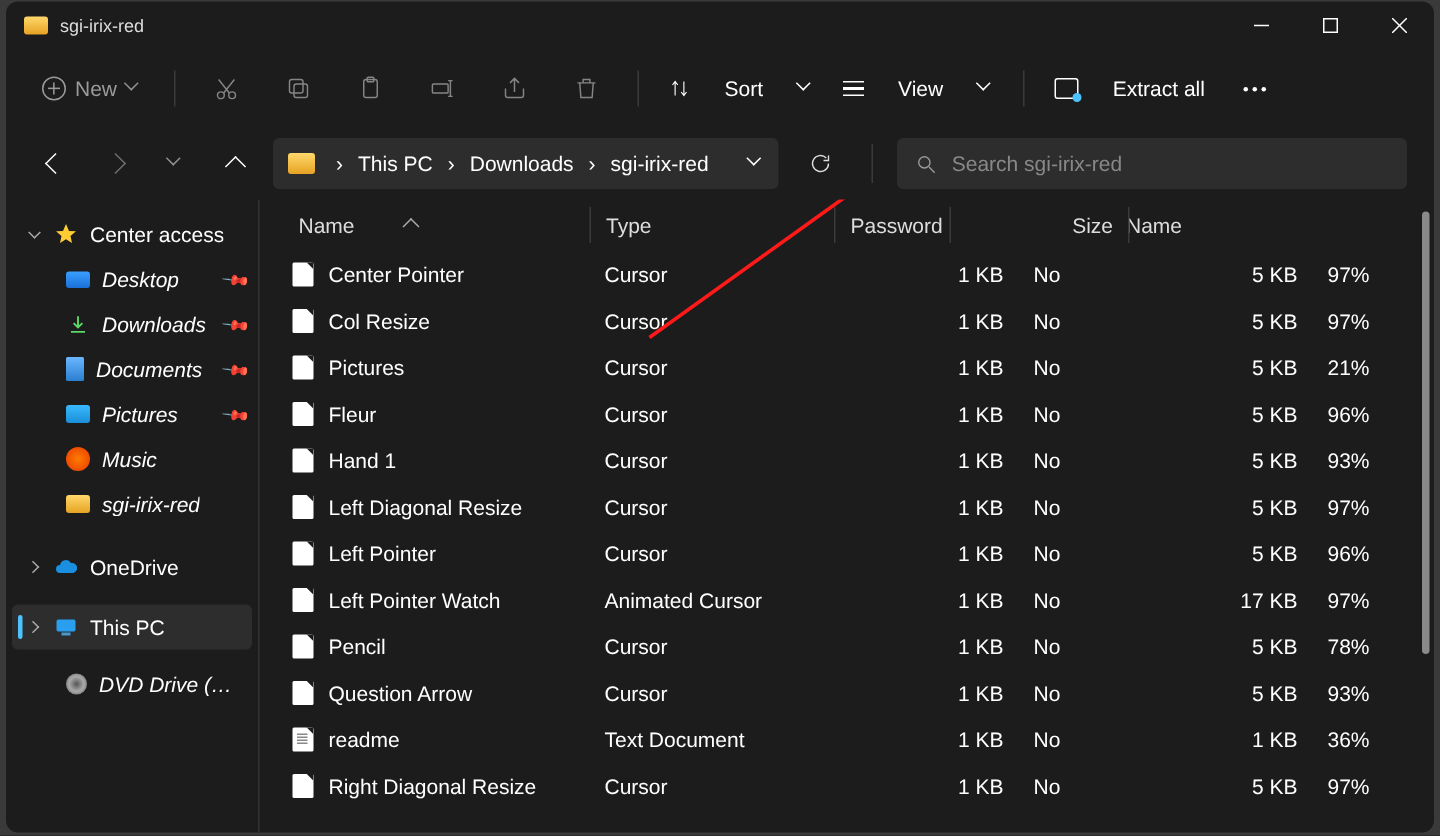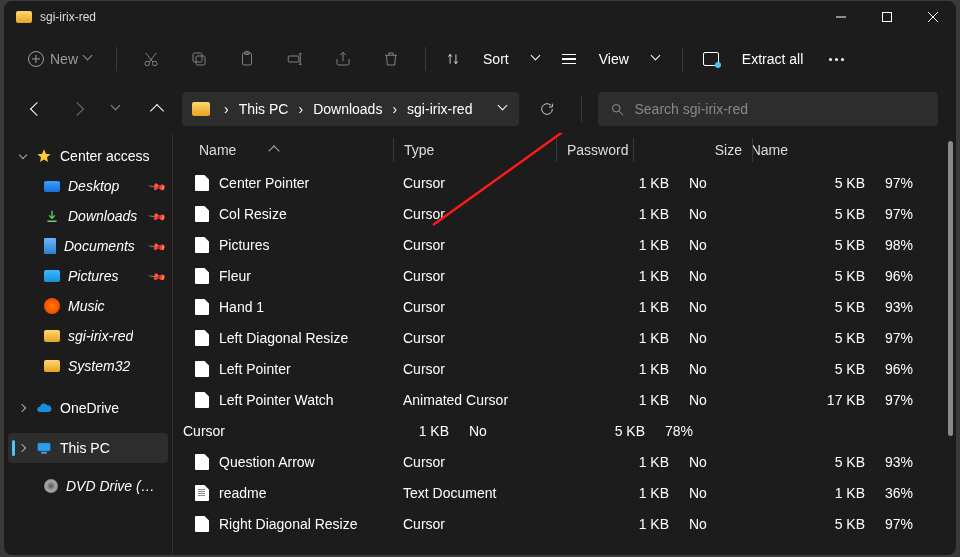--- a/index.html
+++ b/index.html
@@ -285,24 +285,20 @@
         <span class="pin">📌</span>
       </div>
       <div class="tree-item indent">
         <span class="ico mus"></span>
         <span class="sb-label">Music</span>
       </div>
       <div class="tree-item indent">
         <span class="ico folder"></span>
         <span class="sb-label">sgi-irix-red</span>
       </div>
-      <div class="tree-item indent">
-        <span class="ico folder"></span>
-        <span class="sb-label">System32</span>
-      </div>
       <div style="height:12px;"></div>
       <div class="tree-item">
         <span class="exp r"></span>
         <span class="ico cloud">
             <svg width="16" height="16" viewBox="0 0 24 24">
               <path d="M6 18 a4 4 0 0 1 0 -8 a6 6 0 0 1 11 -2 a5 5 0 0 1 2 10 Z"></path>
             </svg>
           </span>
         <span class="sb-label">OneDrive</span>
       </div>
@@ -368,21 +364,21 @@
           </div>
           <div class="row">
             <div class="cell name">
               <span class="file-ico "></span>
               <span>Pictures</span>
             </div>
             <div class="cell type">Cursor</div>
             <div class="cell csize">1 KB</div>
             <div class="cell pw">No</div>
             <div class="cell size">5 KB</div>
-            <div class="cell ratio">98%</div>
+            <div class="cell ratio">21%</div>
           </div>
           <div class="row">
             <div class="cell name">
               <span class="file-ico "></span>
               <span>Fleur</span>
             </div>
             <div class="cell type">Cursor</div>
             <div class="cell csize">1 KB</div>
             <div class="cell pw">No</div>
             <div class="cell size">5 KB</div>
@@ -426,20 +422,24 @@
               <span class="file-ico "></span>
               <span>Left Pointer Watch</span>
             </div>
             <div class="cell type">Animated Cursor</div>
             <div class="cell csize">1 KB</div>
             <div class="cell pw">No</div>
             <div class="cell size">17 KB</div>
             <div class="cell ratio">97%</div>
           </div>
           <div class="row">
+            <div class="cell name">
+              <span class="file-ico "></span>
+              <span>Pencil</span>
+            </div>
             <div class="cell type">Cursor</div>
             <div class="cell csize">1 KB</div>
             <div class="cell pw">No</div>
             <div class="cell size">5 KB</div>
             <div class="cell ratio">78%</div>
           </div>
           <div class="row">
             <div class="cell name">
               <span class="file-ico "></span>
               <span>Question Arrow</span>

